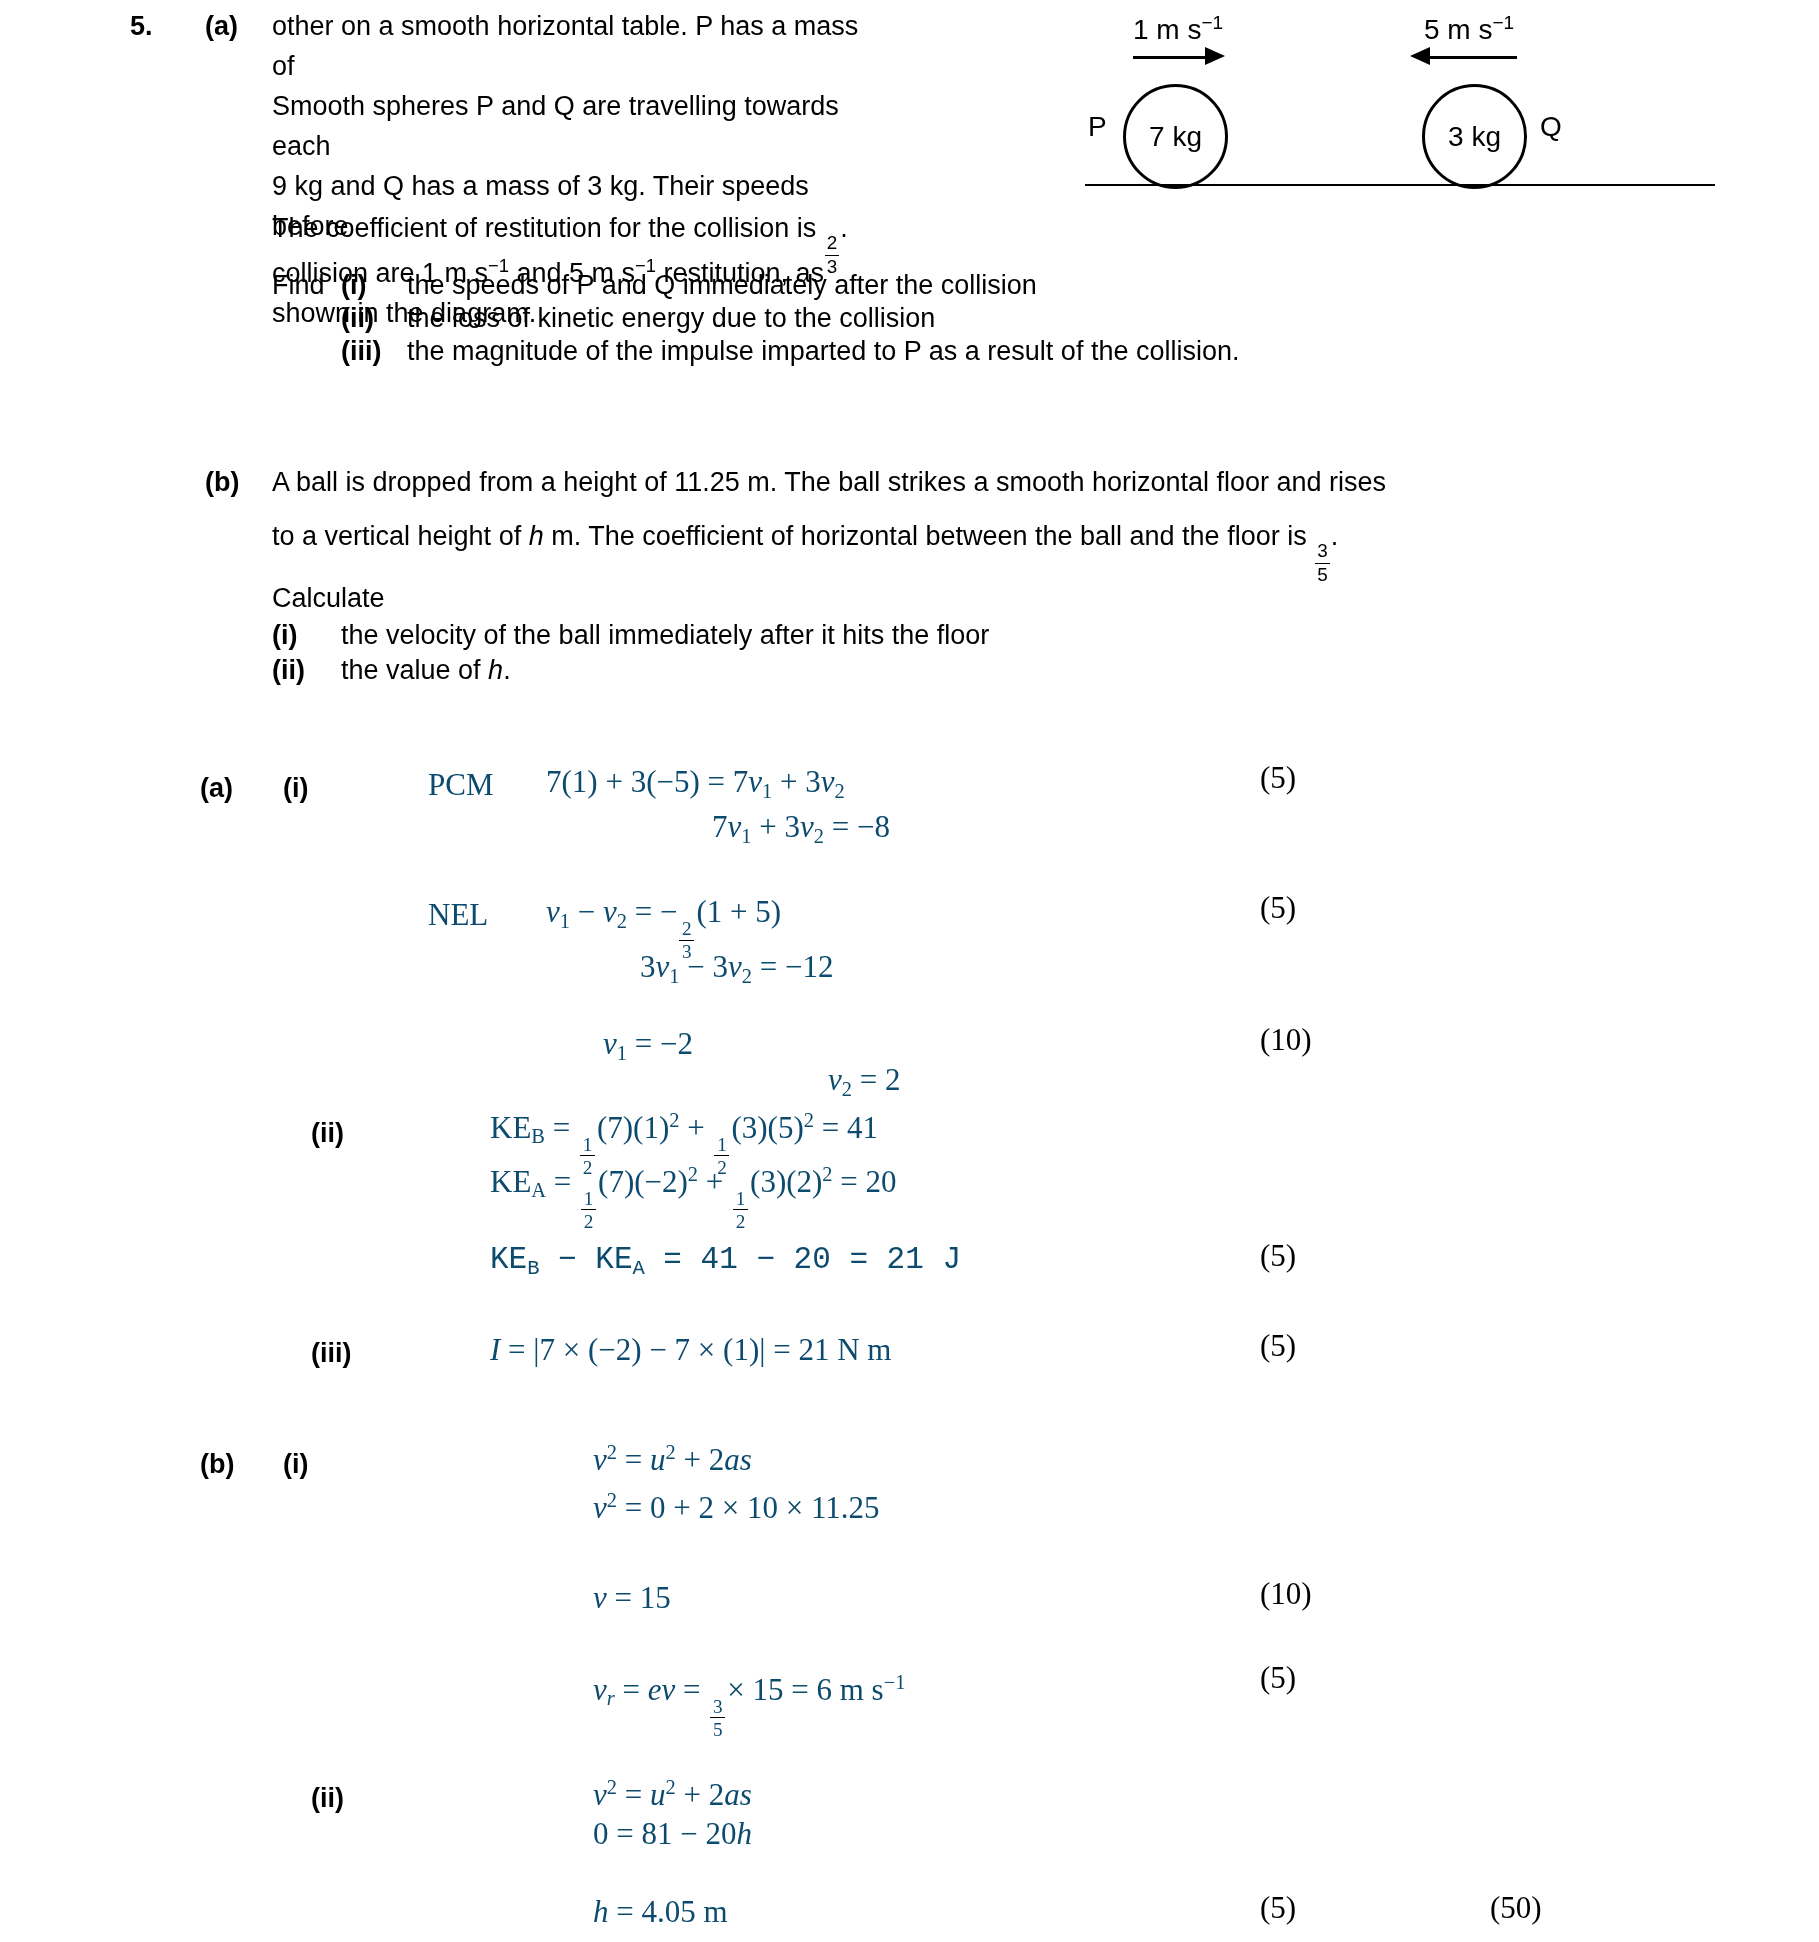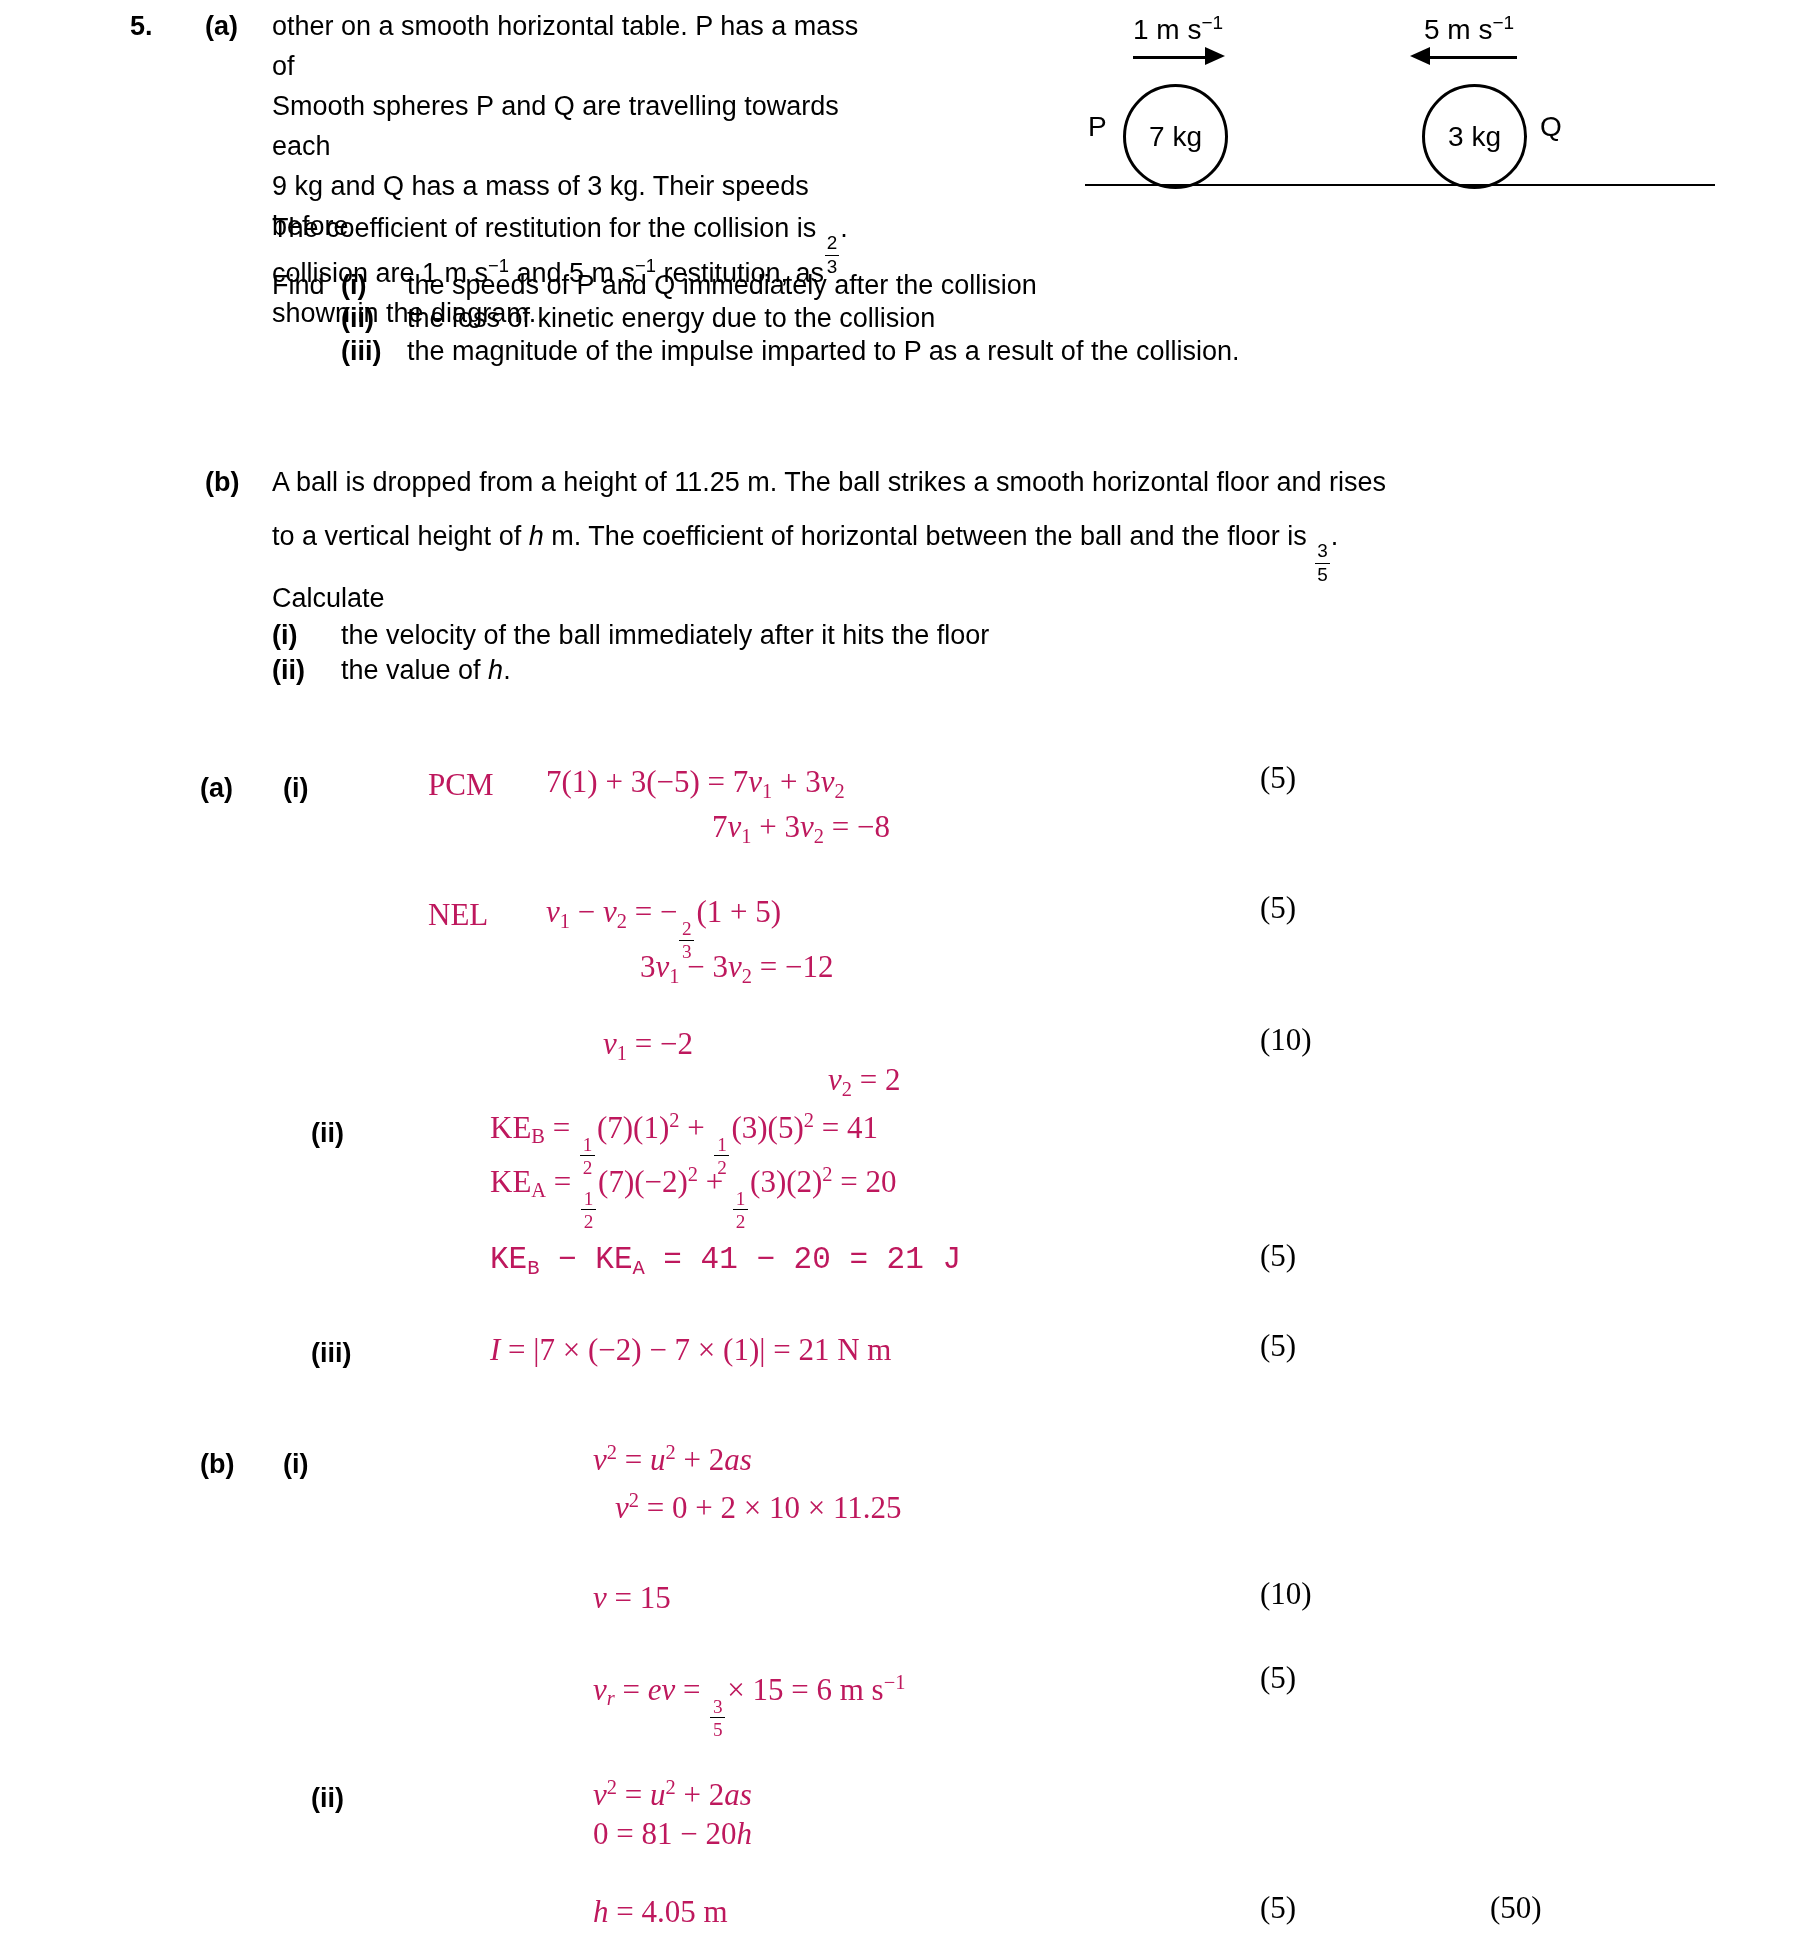--- a/index.html
+++ b/index.html
@@ -25,21 +25,21 @@
     color: #000;
   }
   .bold { font-weight: bold; }
   .ital { font-style: italic; }
 
   
   .math {
     font-family: "Liberation Serif", "DejaVu Serif", serif;
     font-size: 31px;
     line-height: 44px;
-    color: #be185d;
+    color: #0c4a6e;
     white-space: nowrap;
     text-align: center;
   }
   .mi { font-style: italic; }
   .mu { font-style: normal; }
 
   sub.msub {
     font-size: 0.66em;
     vertical-align: -0.28em;
     font-style: italic;
@@ -286,21 +286,21 @@
     <span class="mi">I</span><span class="mu"> = |7 × (−2) − 7 × (1)| = 21 N m</span>
   </div>
   <div class="abs marks" style="left:1260px; top:1328px;">(5)</div>
 
   <div class="abs q-text bold" style="left:200px; top:1444px;">(b)</div>
   <div class="abs q-text bold" style="left:283px; top:1444px;">(i)</div>
 
   <div class="abs math" style="left:593px; top:1430px;">
     <span class="mi">v</span><sup class="msup">2</sup><span class="mu"> = </span><span class="mi">u</span><sup class="msup">2</sup><span class="mu"> + 2</span><span class="mi">as</span>
   </div>
-  <div class="abs math" style="left:593px; top:1478px;margin-left:22px;">
+  <div class="abs math" style="left:593px; top:1478px;">
     <span class="mi">v</span><sup class="msup">2</sup><span class="mu"> = 0 + 2 × 10 × 11.25</span>
   </div>
 
   <div class="abs math" style="left:593px; top:1576px;">
     <span class="mi">v</span><span class="mu"> = 15</span>
   </div>
   <div class="abs marks" style="left:1260px; top:1576px;">(10)</div>
 
   <div class="abs math" style="left:593px; top:1660px;">
     <span class="mi">v</span><sub class="msub">r</sub><span class="mu"> = </span><span class="mi">e</span><span class="mi">v</span><span class="mu"> = </span><span class="frac">

